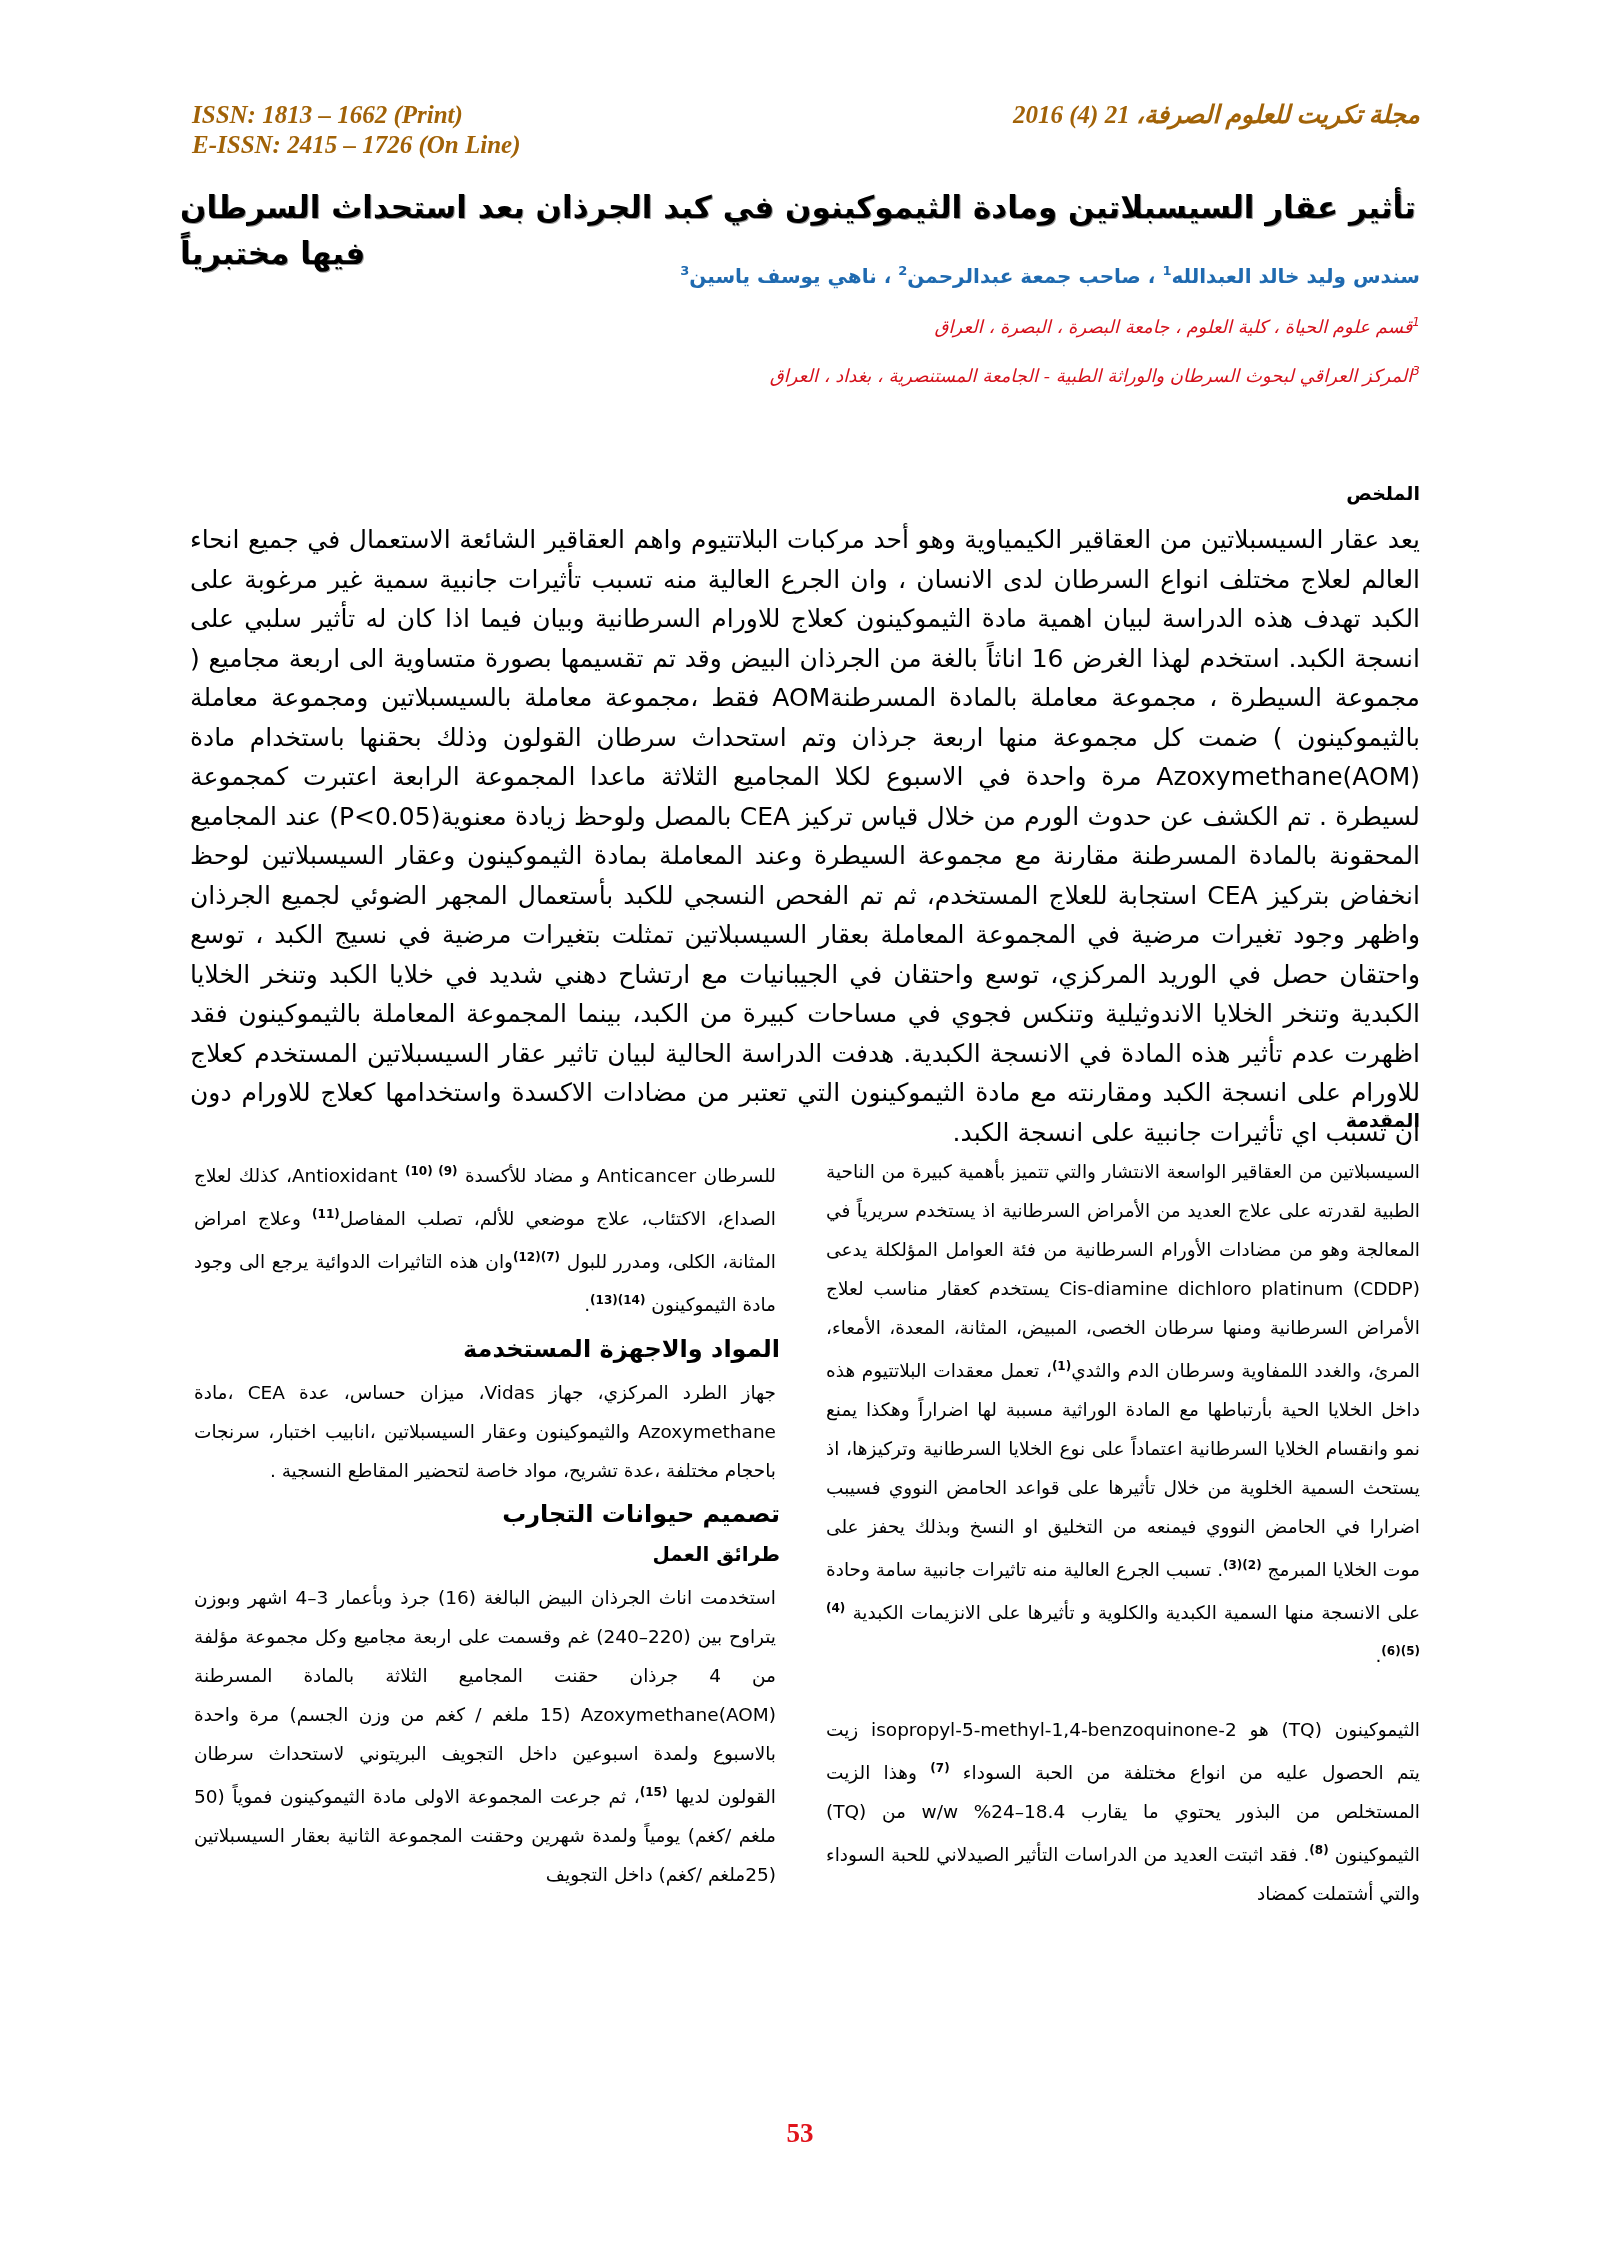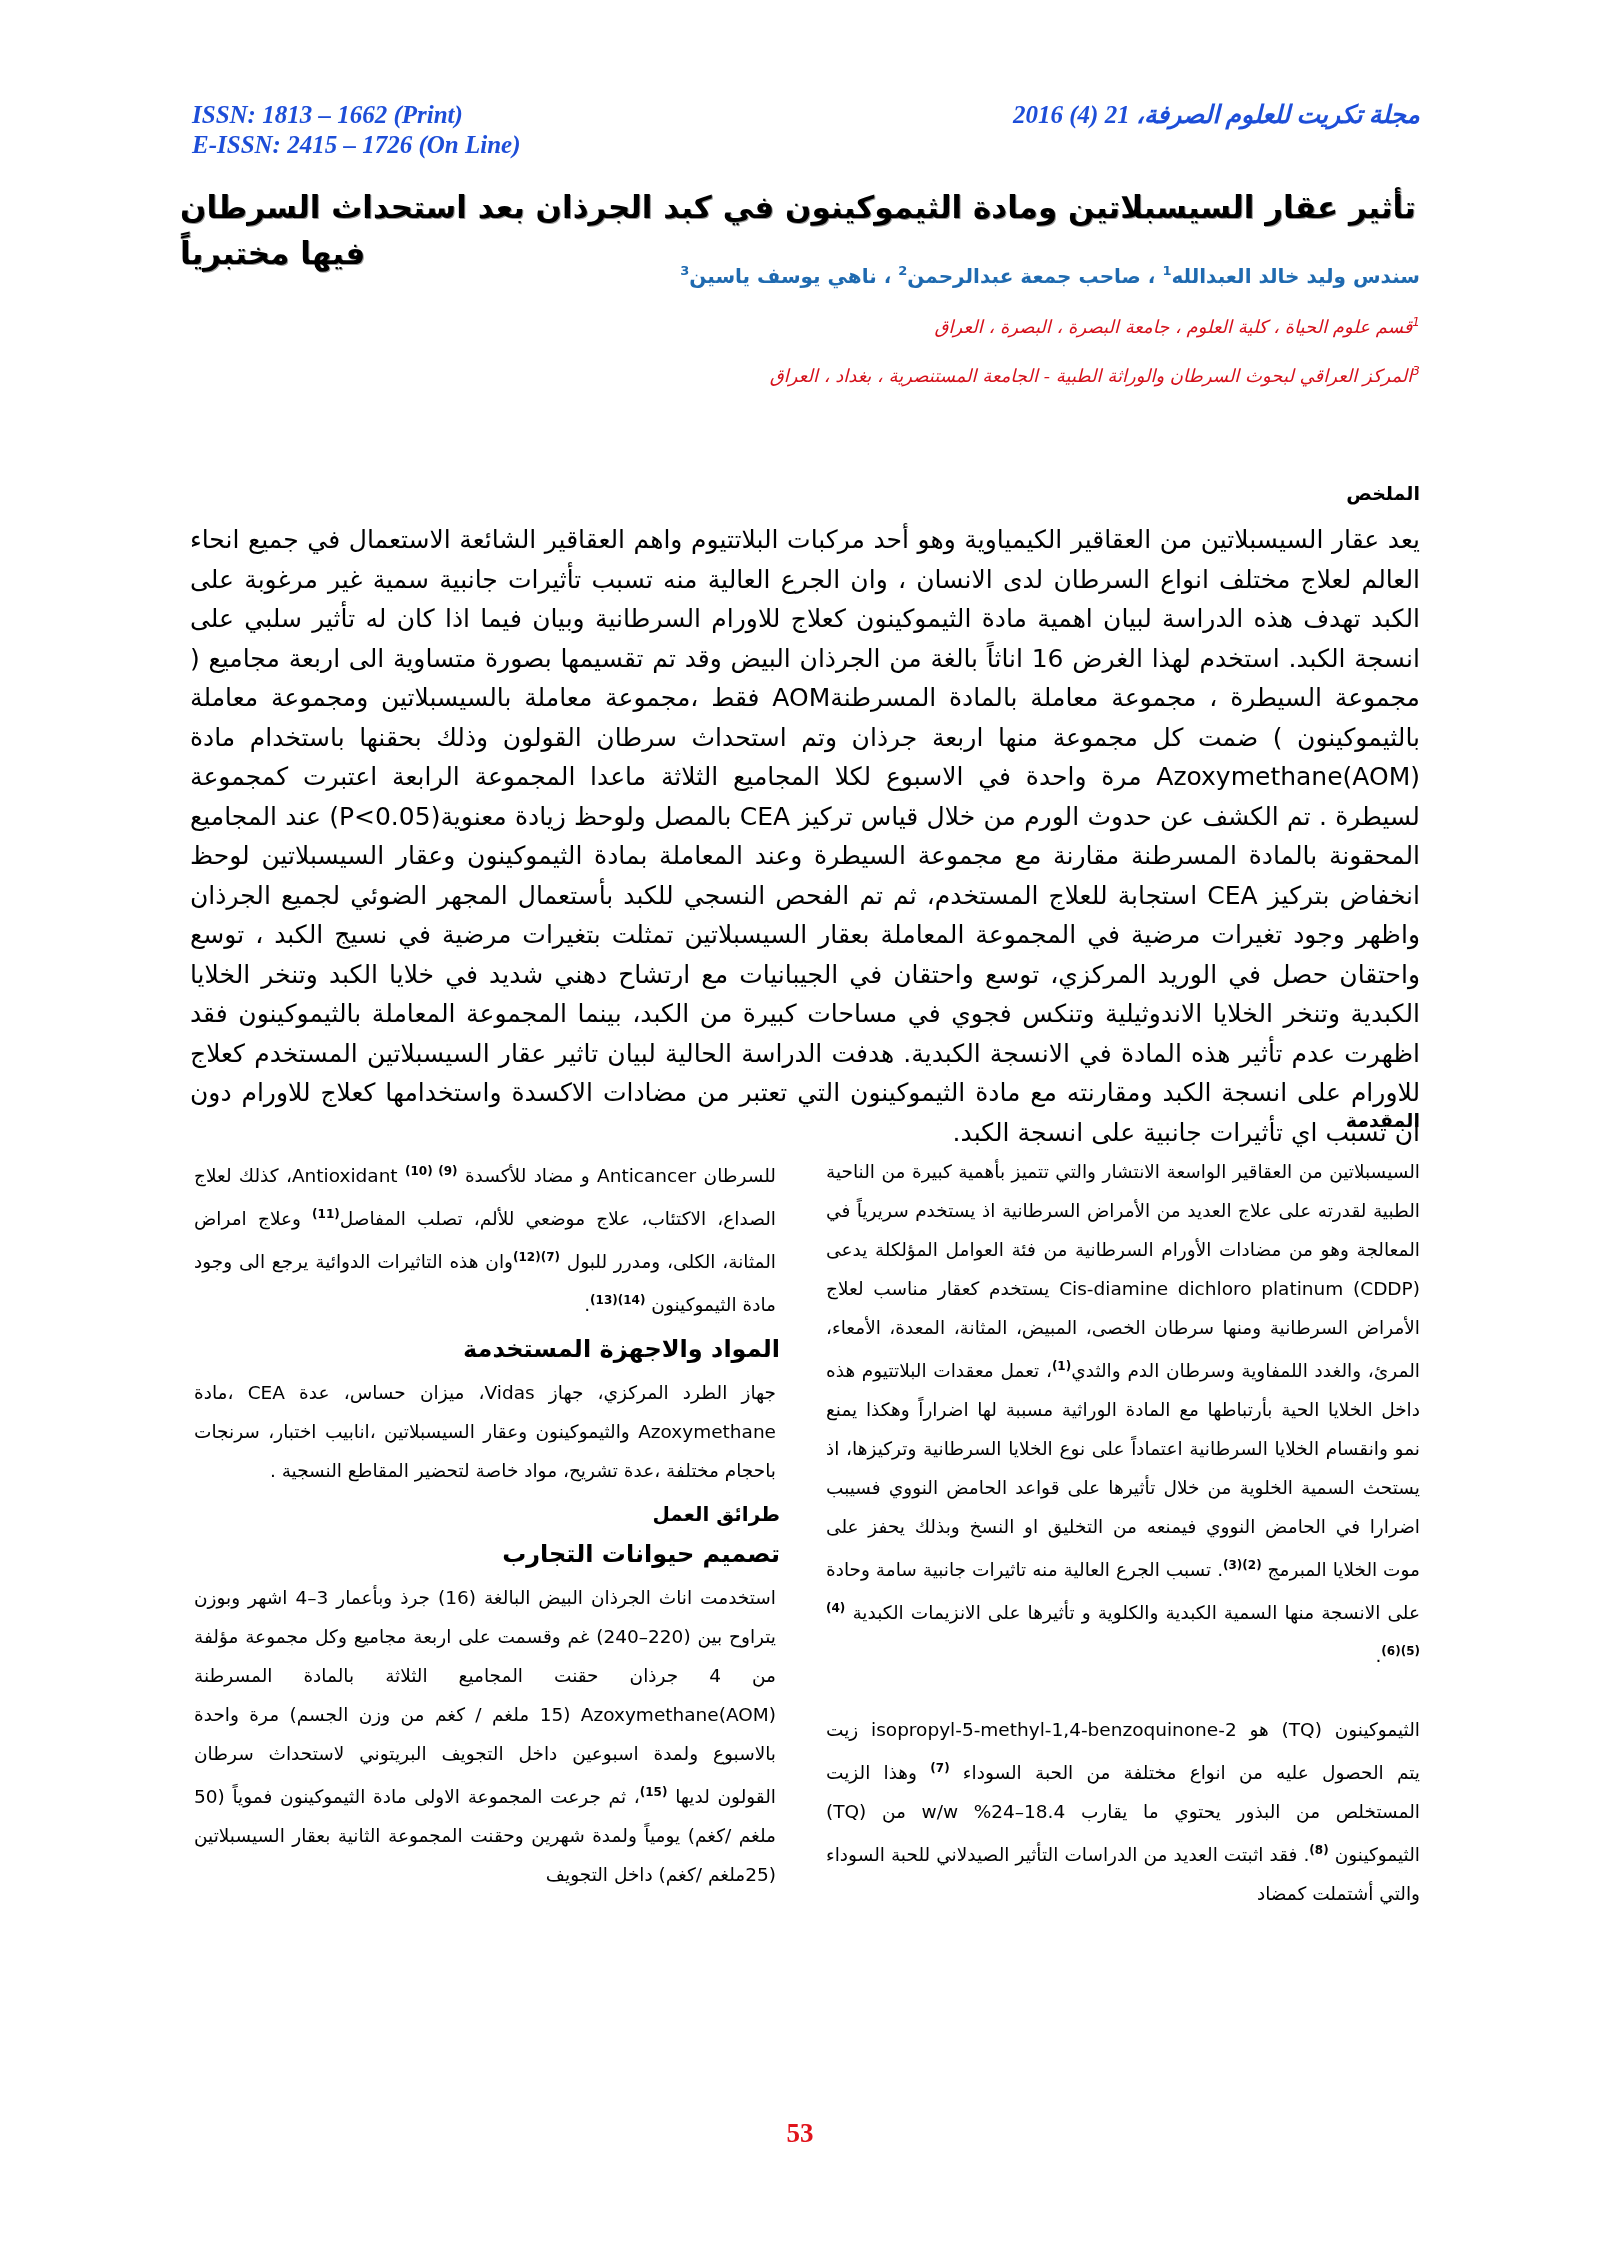--- a/index.html
+++ b/index.html
@@ -1,17 +1,17 @@
 <!DOCTYPE html>
 <html><head>
 <meta charset="utf-8">
 <style>
   html, body { margin: 0; padding: 0; background: #ffffff; }
   body { width: 1600px; height: 2263px; position: relative; overflow: hidden; font-family: "DejaVu Sans", sans-serif; color: #000; }
-  .hdr { position: absolute; font-family: "Liberation Serif", serif; font-style: italic; font-weight: bold; color: #1d4ed8; font-size: 25px; line-height: 30px; }
+  .hdr { position: absolute; font-family: "Liberation Serif", serif; font-style: italic; font-weight: bold; color: #a16207; font-size: 25px; line-height: 30px; }
   .hdr-left { left: 192px; top: 100px; direction: ltr; text-align: left; }
   .hdr-right { right: 180px; top: 100px; direction: rtl; text-align: right; }
   .title { position: absolute; left: 180px; right: 180px; top: 184px; text-align: left; direction: rtl; font-size: 31px; font-weight: bold; line-height: 46px; color: #000; text-shadow: 1px 1px 0 #9a9a9a; }
   .authors { position: absolute; left: 180px; right: 180px; top: 256px; text-align: right; direction: rtl; font-size: 20px; font-weight: bold; color: #1f6ab0; line-height: 30px; }
   .authors sup { font-size: 13px; color: #1f6ab0; }
   .affils { position: absolute; right: 180px; top: 300px; direction: rtl; text-align: right; }
   .affil { font-size: 18px; font-style: italic; color: #d4101a; line-height: 45px; }
   .affil sup { font-size: 12px; }
   .section-title { position: absolute; direction: rtl; text-align: right; font-size: 19px; font-weight: bold; line-height: 30px; }
   .abstract-body { position: absolute; left: 190px; right: 180px; top: 520px; direction: rtl; text-align: justify; text-align-last: right; font-size: 25px; line-height: 39.5px; }
@@ -50,18 +50,18 @@
 
 <div class="col col-right">
   <p><span>السيسبلاتين من العقاقير الواسعة الانتشار والتي تتميز بأهمية كبيرة من الناحية الطبية لقدرته على علاج العديد من الأمراض السرطانية اذ يستخدم سريرياً في المعالجة وهو من مضادات الأورام السرطانية من فئة العوامل المؤلكلة يدعى Cis-diamine dichloro platinum (CDDP) يستخدم كعقار مناسب لعلاج الأمراض السرطانية ومنها سرطان الخصى، المبيض، المثانة، المعدة، الأمعاء، المرئ، والغدد اللمفاوية وسرطان الدم والثدي</span><sup class="ref">(1)</sup><span>، تعمل معقدات البلاتتيوم هذه داخل الخلايا الحية بأرتباطها مع المادة الوراثية مسببة لها اضراراً وهكذا يمنع نمو وانقسام الخلايا السرطانية اعتماداً على نوع الخلايا السرطانية وتركيزها، اذ يستحث السمية الخلوية من خلال تأثيرها على قواعد الحامض النووي فسيبب اضرارا في الحامض النووي فيمنعه من التخليق او النسخ وبذلك يحفز على موت الخلايا المبرمج</span> <sup class="ref">(2)(3)</sup><span>. تسبب الجرع العالية منه تاثيرات جانبية سامة وحادة على الانسجة منها السمية الكبدية والكلوية و تأثيرها على الانزيمات الكبدية</span> <sup class="ref">(4)(5)(6)</sup>.</p>
   <p style="margin-top:34px;"><span>الثيموكينون (TQ) هو 2-isopropyl-5-methyl-1,4-benzoquinone زيت يتم الحصول عليه من انواع مختلفة من الحبة السوداء</span> <sup class="ref">(7)</sup><span> وهذا الزيت المستخلص من البذور يحتوي ما يقارب 18.4–24% w/w من (TQ) الثيموكينون</span> <sup class="ref">(8)</sup><span>. فقد اثبتت العديد من الدراسات التأثير الصيدلاني للحبة السوداء والتي أشتملت كمضاد</span></p>
 </div>
 
 <div class="col col-left">
   <p><span>للسرطان Anticancer و مضاد للأكسدة Antioxidant</span> <sup class="ref">(10) (9)</sup><span>، كذلك لعلاج الصداع، الاكتئاب، علاج موضعي للألم، تصلب المفاصل</span><sup class="ref">(11)</sup><span> وعلاج امراض المثانة، الكلى، ومدرر للبول</span> <sup class="ref">(7)(12)</sup><span>وان هذه التاثيرات الدوائية يرجع الى وجود مادة الثيموكينون</span> <sup class="ref">(14)(13)</sup>.</p>
   <p class="sub-h">المواد والاجهزة المستخدمة</p>
   <p>جهاز الطرد المركزي، جهاز  Vidas، ميزان حساس، عدة CEA ،مادة Azoxymethane والثيموكينون وعقار السيسبلاتين ،انابيب اختبار، سرنجات باحجام مختلفة ،عدة تشريح، مواد خاصة لتحضير المقاطع النسجية .</p>
+  <p class="sub-h">تصميم حيوانات التجارب</p>
   <p class="sub-h" style="font-size:20px;">طرائق العمل</p>
-  <p class="sub-h">تصميم حيوانات التجارب</p>
   <p><span>استخدمت اناث الجرذان البيض البالغة (16) جرذ وبأعمار 3–4 اشهر وبوزن يتراوح بين (220–240) غم وقسمت على اربعة مجاميع وكل مجموعة مؤلفة من 4 جرذان حقنت المجاميع الثلاثة بالمادة المسرطنة Azoxymethane(AOM) (15 ملغم / كغم من وزن الجسم) مرة واحدة بالاسبوع ولمدة اسبوعين داخل التجويف البريتوني لاستحداث سرطان القولون لديها</span> <sup class="ref">(15)</sup><span>، ثم جرعت المجموعة الاولى مادة الثيموكينون فموياً (50 ملغم /كغم) يومياً ولمدة شهرين  وحقنت المجموعة الثانية بعقار السيسبلاتين (25ملغم /كغم) داخل التجويف</span></p>
 </div>
 
 <div class="page-num">53</div>
 
 </body></html>

